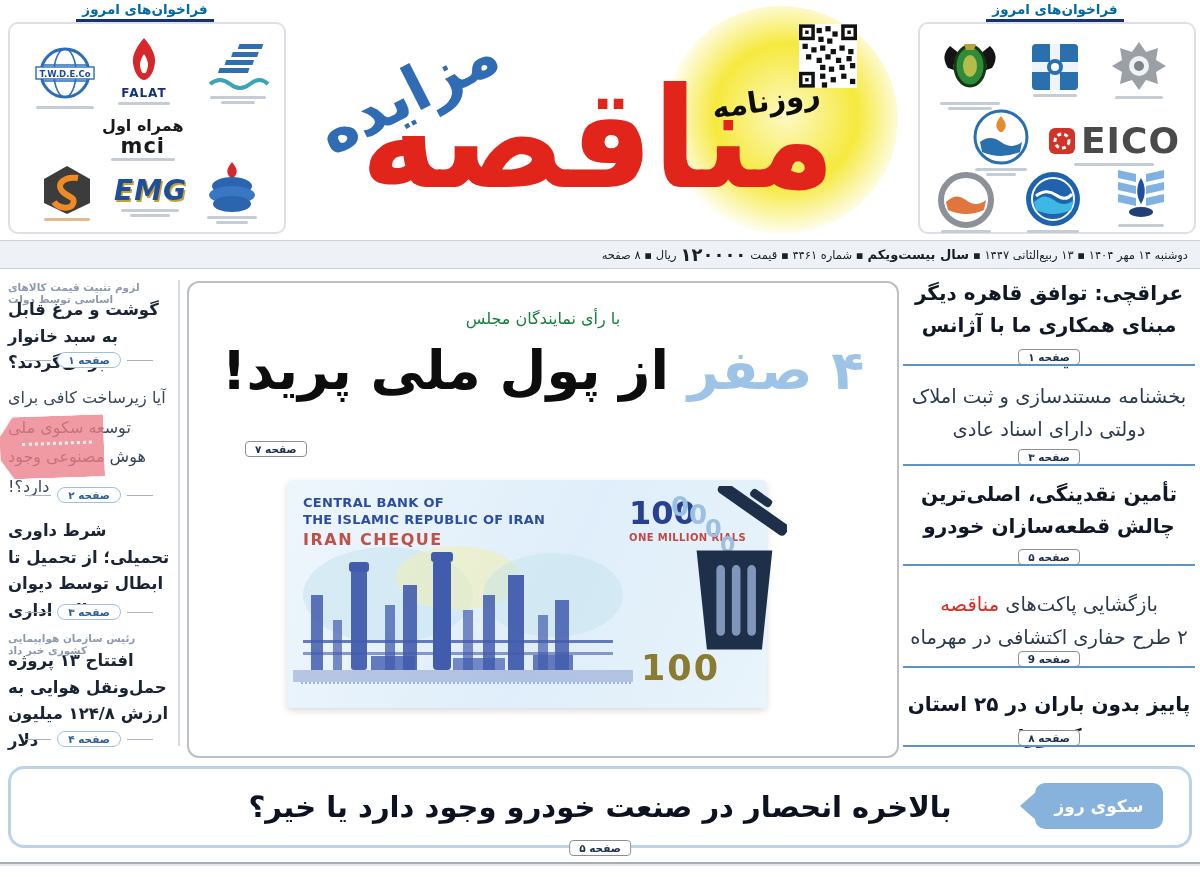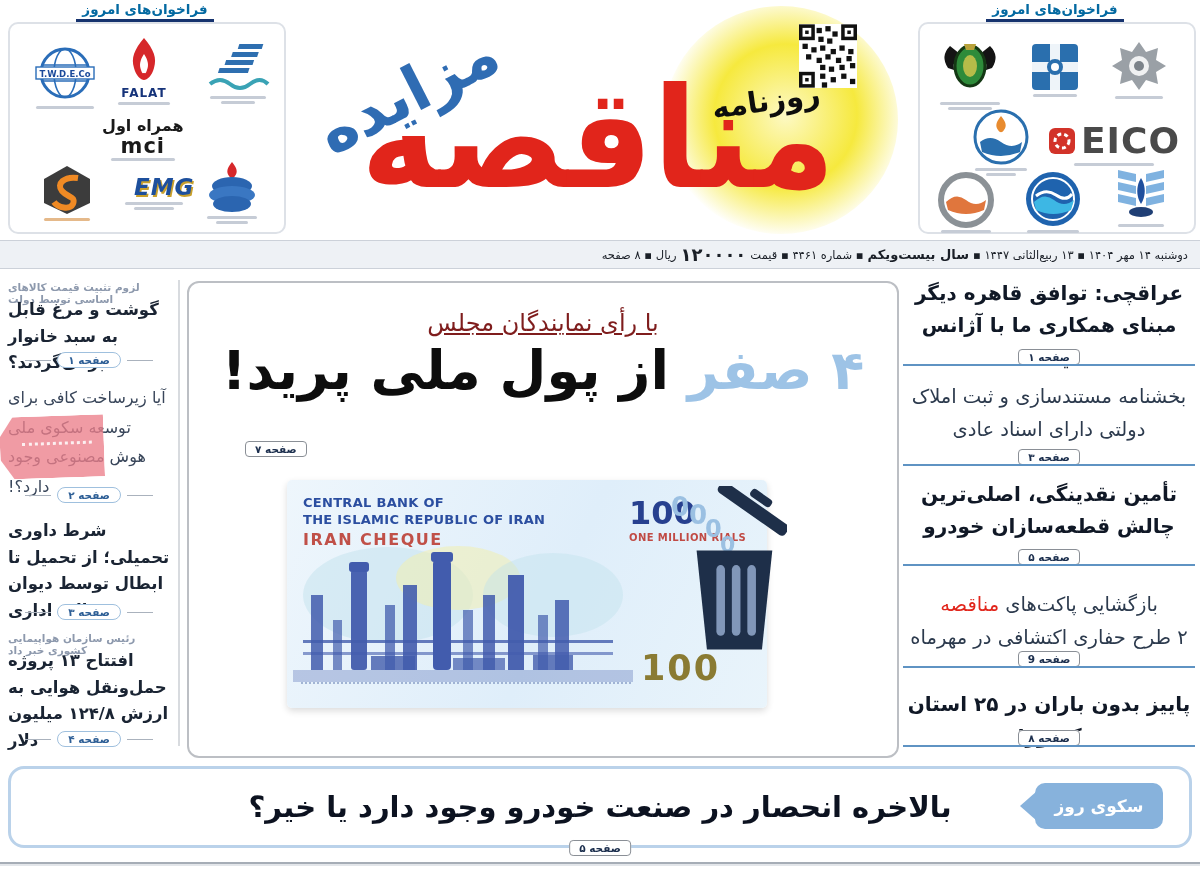--- a/index.html
+++ b/index.html
@@ -48,22 +48,22 @@
   .dash{width:26px;height:1px;background:#aab2bd;}
   .pill{border:1.5px solid #9fc0de;color:#2e5f96;border-radius:9px;padding:1px 10px;
        font-size:10.5px;font-weight:bold;background:#fff;white-space:nowrap;}
   .stamp{position:absolute;left:0;top:416px;width:104px;height:62px;opacity:.78;
        background:#ec7f8b;transform:rotate(-2deg);
        clip-path:polygon(0 32%,13% 0,100% 0,100% 100%,13% 100%,0 68%);}
   .stamp i{position:absolute;left:22px;top:26px;width:70px;border-top:3px dotted rgba(255,255,255,.85);}
   
   .mainbox{position:absolute;left:187px;top:281px;width:708px;height:473px;background:#fff;
        border:2px solid #bcbfc4;border-radius:12px;}
-  .main-kicker{position:absolute;left:0;top:26px;width:100%;text-align:center;font-size:24px;
-       color:#7f1d1d;direction:rtl;text-decoration:underline;}
+  .main-kicker{position:absolute;left:0;top:26px;width:100%;text-align:center;font-size:16px;
+       color:#15803d;direction:rtl;}
   .main-headline{position:absolute;left:0;top:56px;width:100%;text-align:center;font-size:54px;
        font-weight:bold;direction:rtl;letter-spacing:-1px;}
   .main-headline .blue{color:#9dc3e6;}
   .main-headline .black{color:#0d0d0d;}
   .pagebox{border:1.5px solid #8a8f96;border-radius:4px;color:#1c2f4e;font-size:10.5px;
        font-weight:bold;background:#fff;padding:1px 9px;white-space:nowrap;}
   
   .banknote{position:absolute;left:98px;top:197px;width:480px;height:228px;border-radius:5px;
        background:linear-gradient(115deg,#eef6fc 0%,#dfeefa 55%,#e9f4fb 100%);
        box-shadow:0 3px 7px rgba(0,0,0,.14);}
@@ -146,21 +146,21 @@
       <div class="cap" style="width:64px;"></div>
     </div>
     <div class="logo" style="left:30px;top:140px;">
       <svg width="54" height="52" viewBox="0 0 54 52">
         <polygon points="27,2 50,15 50,39 27,50 4,39 4,15" fill="#3c3c3c"></polygon>
         <path d="M38 14 C24 12 16 20 22 27 C28 34 36 32 33 40 C30 46 18 44 14 38" fill="none" stroke="#f08a24" stroke-width="6"></path>
       </svg>
       <div class="cap" style="width:46px;background:#e5b98a;"></div>
     </div>
     <div class="logo" style="left:104px;top:150px;">
-      <div style="font-size:23px;font-weight:bold;font-style:italic;color:#1d4f9c;letter-spacing:1px;text-shadow:1.5px 1.5px 0 #c9a02c;margin-left:20px;">EMG</div>
+      <div style="font-size:28px;font-weight:bold;font-style:italic;color:#1d4f9c;letter-spacing:1px;text-shadow:1.5px 1.5px 0 #c9a02c;">EMG</div>
       <div class="cap" style="width:58px;"></div>
       <div class="cap" style="width:40px;"></div>
     </div>
     <div class="logo" style="left:196px;top:136px;">
       <svg width="52" height="54" viewBox="0 0 52 54">
         <path d="M26 2 C31 8 32 12 29 16 C27 19 25 19 23 16 C20 12 21 8 26 2 Z" fill="#d6272a"></path>
         <ellipse cx="26" cy="26" rx="20" ry="9" fill="#2b65b0"></ellipse>
         <ellipse cx="26" cy="35" rx="23" ry="9" fill="#3a77c2"></ellipse>
         <ellipse cx="26" cy="44" rx="19" ry="8" fill="#2b65b0"></ellipse>
       </svg>

